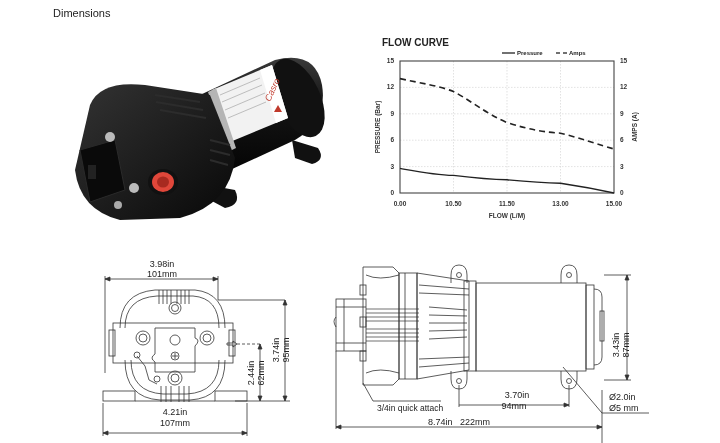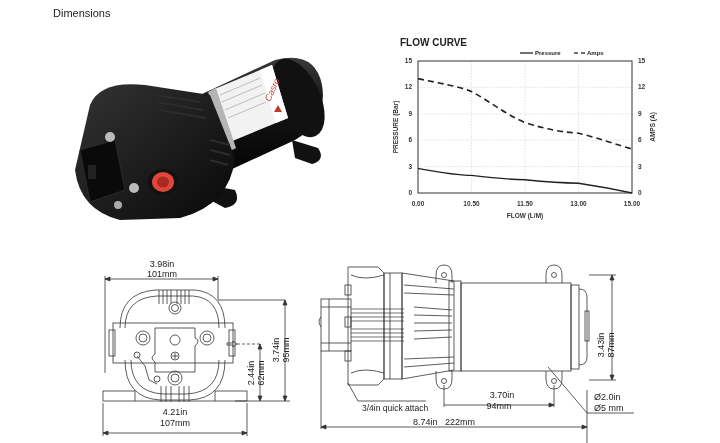--- a/index.html
+++ b/index.html
@@ -1,21 +1,21 @@
 <!DOCTYPE html>
 <html><head>
 <meta charset="utf-8">
 <style>
   html,body{margin:0;padding:0;background:#ffffff;}
   body{width:720px;height:443px;position:relative;overflow:hidden;font-family:"Liberation Sans",sans-serif;color:#111;}
   .title{position:absolute;left:53px;top:7px;font-size:11px;color:#222;}
   .photo{position:absolute;left:60px;top:40px;width:290px;height:190px;}
-  .chart{position:absolute;left:378px;top:30px;width:300px;height:200px;}
+  .chart{position:absolute;left:360px;top:30px;width:300px;height:200px;}
   .front{position:absolute;left:85px;top:248px;width:220px;height:200px;}
-  .side{position:absolute;left:304px;top:245px;width:360px;height:198px;}
+  .side{position:absolute;left:319px;top:245px;width:360px;height:198px;}
   svg text{font-family:"Liberation Sans",sans-serif;}
 </style>
 </head>
 <body>
 
 <div class="title">Dimensions</div>
 
 <div class="photo">
   <svg width="290" height="190" viewBox="0 0 290 190">
     <defs>

